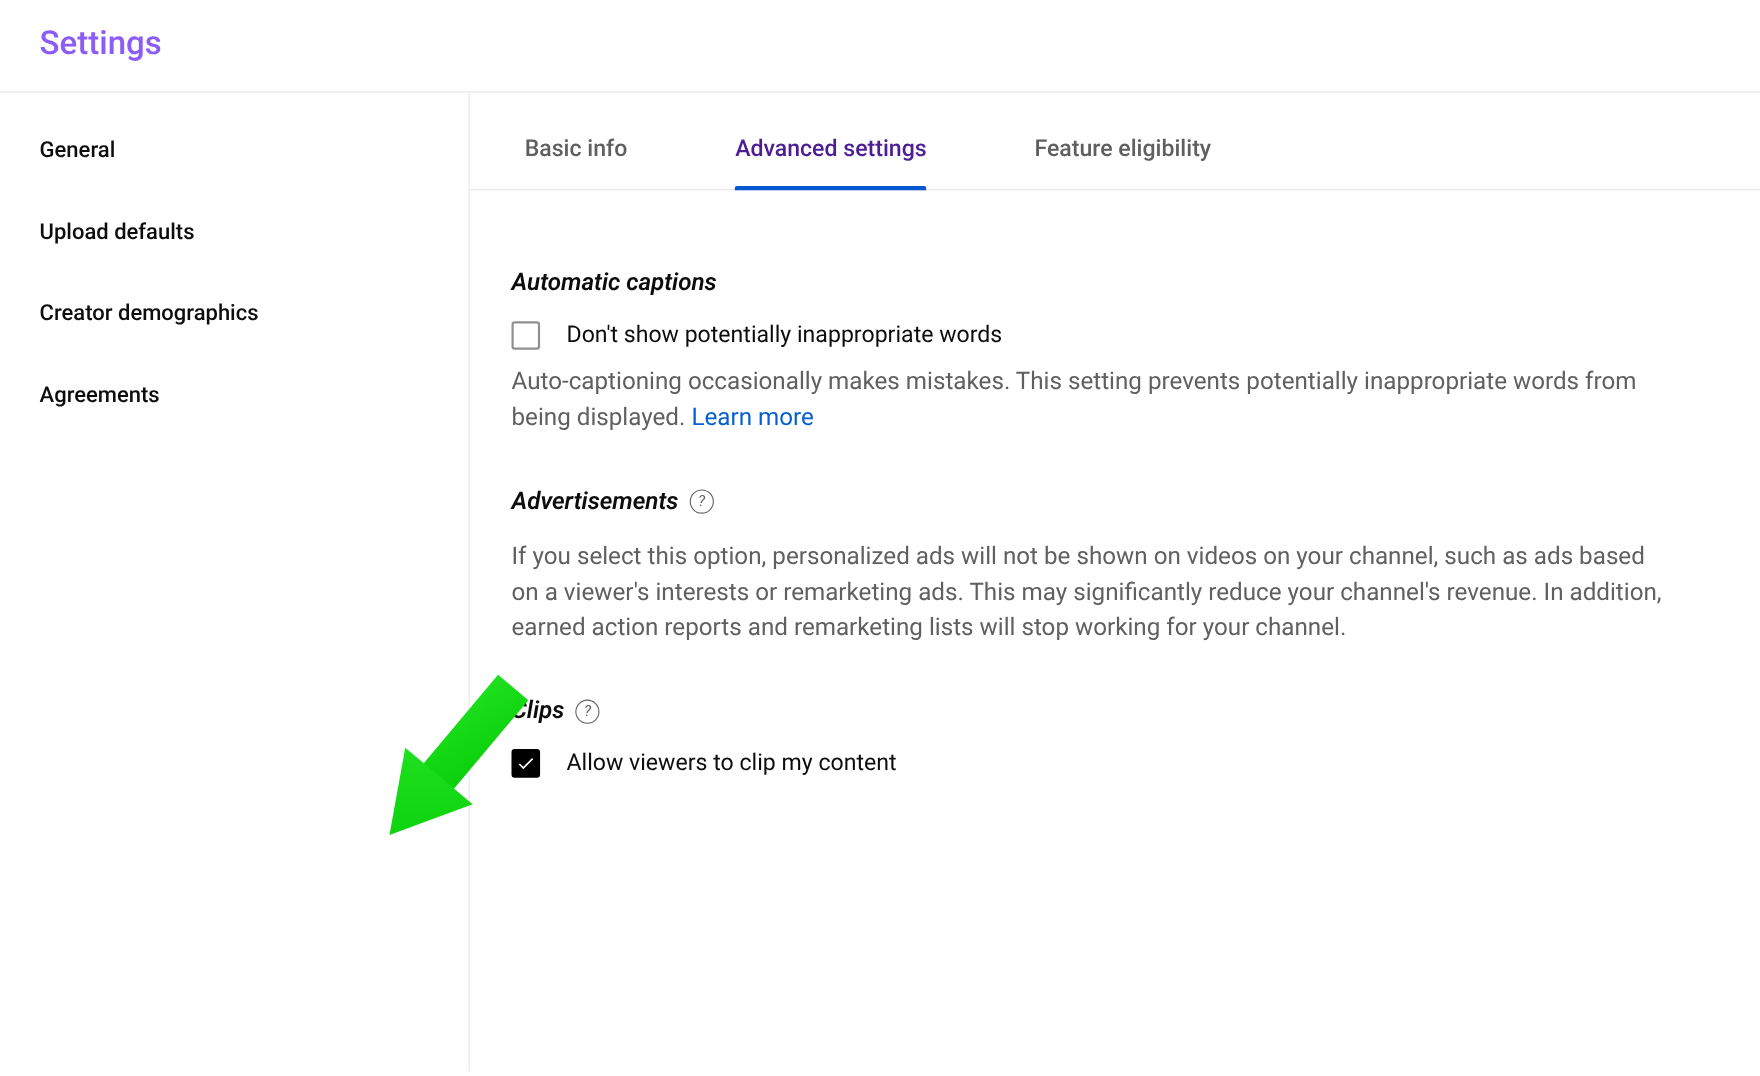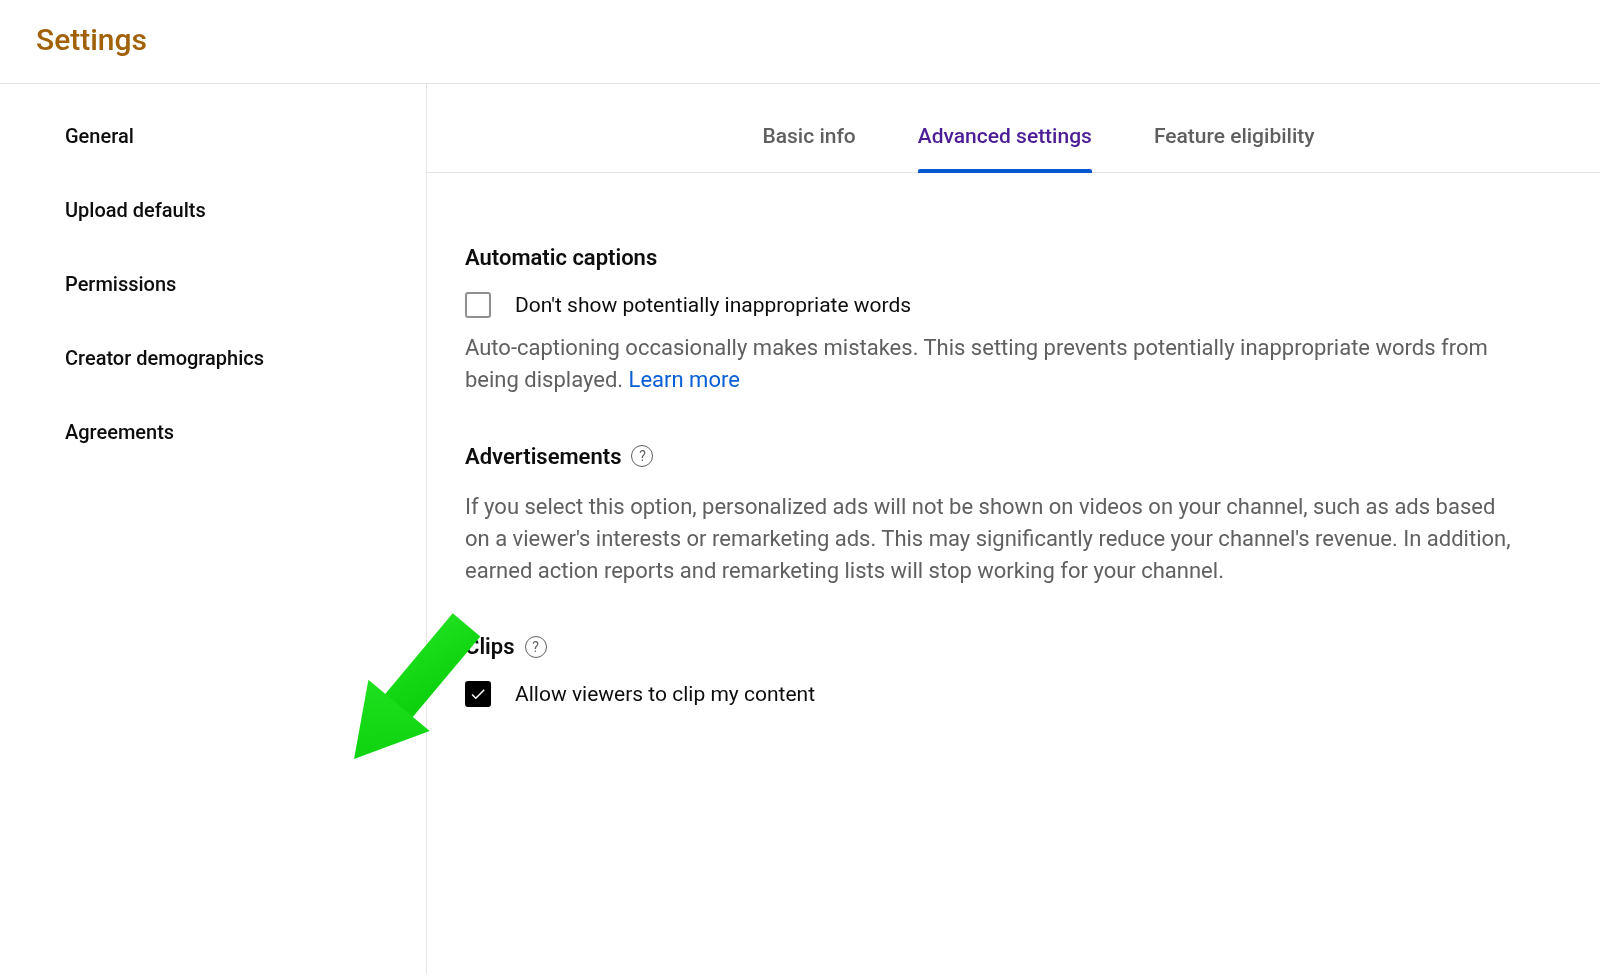--- a/index.html
+++ b/index.html
@@ -11,55 +11,53 @@
     height: 978px;
     overflow: hidden;
   }
   .header {
     padding: 22px 0 26px 36px;
     border-bottom: 1px solid #e5e5e5;
   }
   .header h1 {
     font-size: 30px;
     font-weight: 500;
-    color: #a16207;
+    color: #8b5cf6;
   }
   .body {
     display: flex;
     height: calc(100% - 88px);
   }
   .sidebar {
     width: 427px;
     border-right: 1px solid #e5e5e5;
     padding-top: 15px;
   }
   .sidebar-item {
     height: 74px;
     display: flex;
     align-items: center;
     padding-left: 36px;
     font-size: 20px;
     font-weight: 500;
     color: #0d0d0d;
     cursor: pointer;
-    margin-left: 29px;
   }
   .sidebar-item.selected {
     background: #f1f1f1;
   }
   .content {
     flex: 1;
     position: relative;
   }
   .tabs {
     display: flex;
-    gap: 62px;
+    gap: 98px;
     padding: 30px 0 0 50px;
     border-bottom: 1px solid #e5e5e5;
-    justify-content: center;
   }
   .tab {
     font-size: 21px;
     font-weight: 500;
     color: #5f5f5f;
     padding: 10px 0 24px 0;
     cursor: pointer;
     position: relative;
   }
   .tab.active {
@@ -81,20 +79,21 @@
     margin-bottom: 48px;
   }
   .section-title {
     font-size: 22px;
     font-weight: 600;
     color: #0d0d0d;
     display: flex;
     align-items: center;
     gap: 10px;
     margin-bottom: 22px;
+    font-style: italic;
   }
   .help-icon {
     display: inline-flex;
     align-items: center;
     justify-content: center;
     width: 22px; height: 22px;
     border: 1.5px solid #606060;
     border-radius: 50%;
     font-size: 14px;
     color: #606060;
@@ -153,23 +152,20 @@
   <h1>Settings</h1>
 </div>
 
 <div class="body">
   <nav class="sidebar">
     <div class="sidebar-item">
         <span>General</span>
       </div>
     <div class="sidebar-item">
         <span>Upload defaults</span>
-      </div>
-    <div class="sidebar-item">
-        <span>Permissions</span>
       </div>
     <div class="sidebar-item">
         <span>Creator demographics</span>
       </div>
     <div class="sidebar-item">
         <span>Agreements</span>
       </div>
   </nav>
 
   <main class="content">

